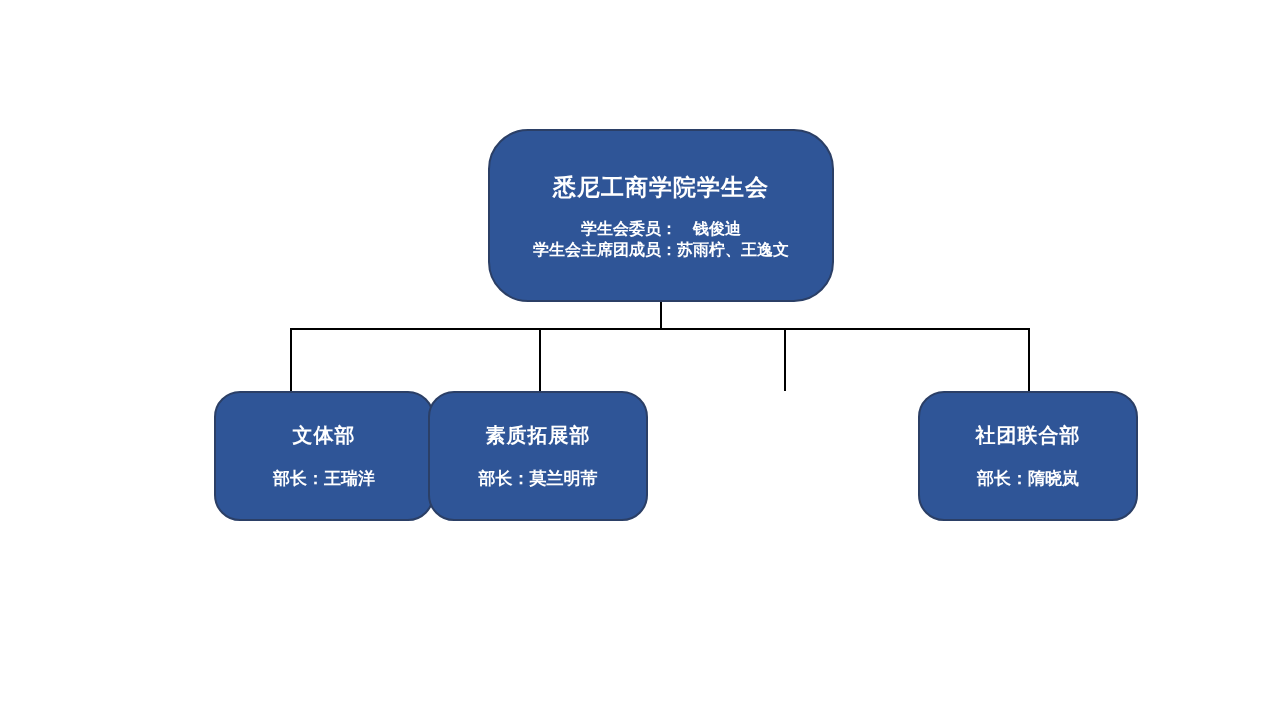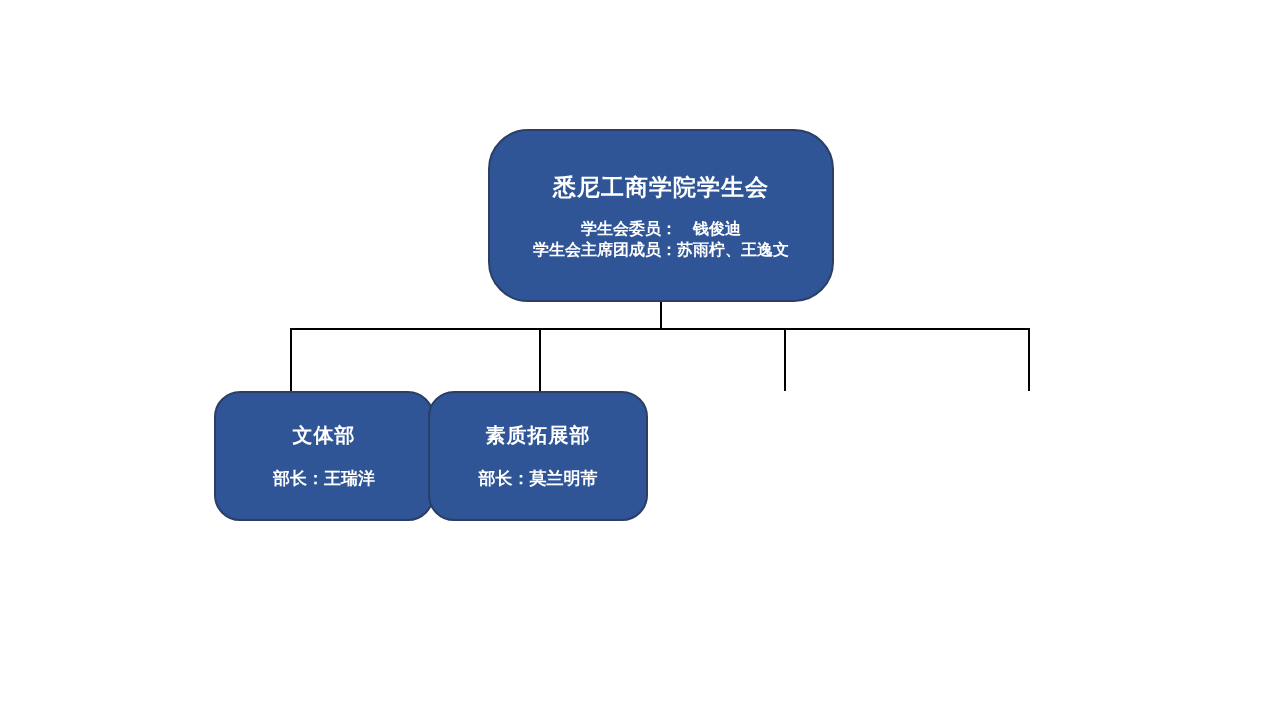--- a/index.html
+++ b/index.html
@@ -107,14 +107,18 @@
     <div class="dept-title">文体部</div>
     <div class="dept-leader">部长：王瑞洋</div>
   </div>
 
   <div class="node node-dept dept-2">
     <div class="dept-title">素质拓展部</div>
     <div class="dept-leader">部长：莫兰明芾</div>
   </div>
 
 
+  <div class="node node-dept dept-4">
+    <div class="dept-title">社团联合部</div>
+    <div class="dept-leader">部长：隋晓岚</div>
+  </div>
 
 </div>
 
 </body></html>

